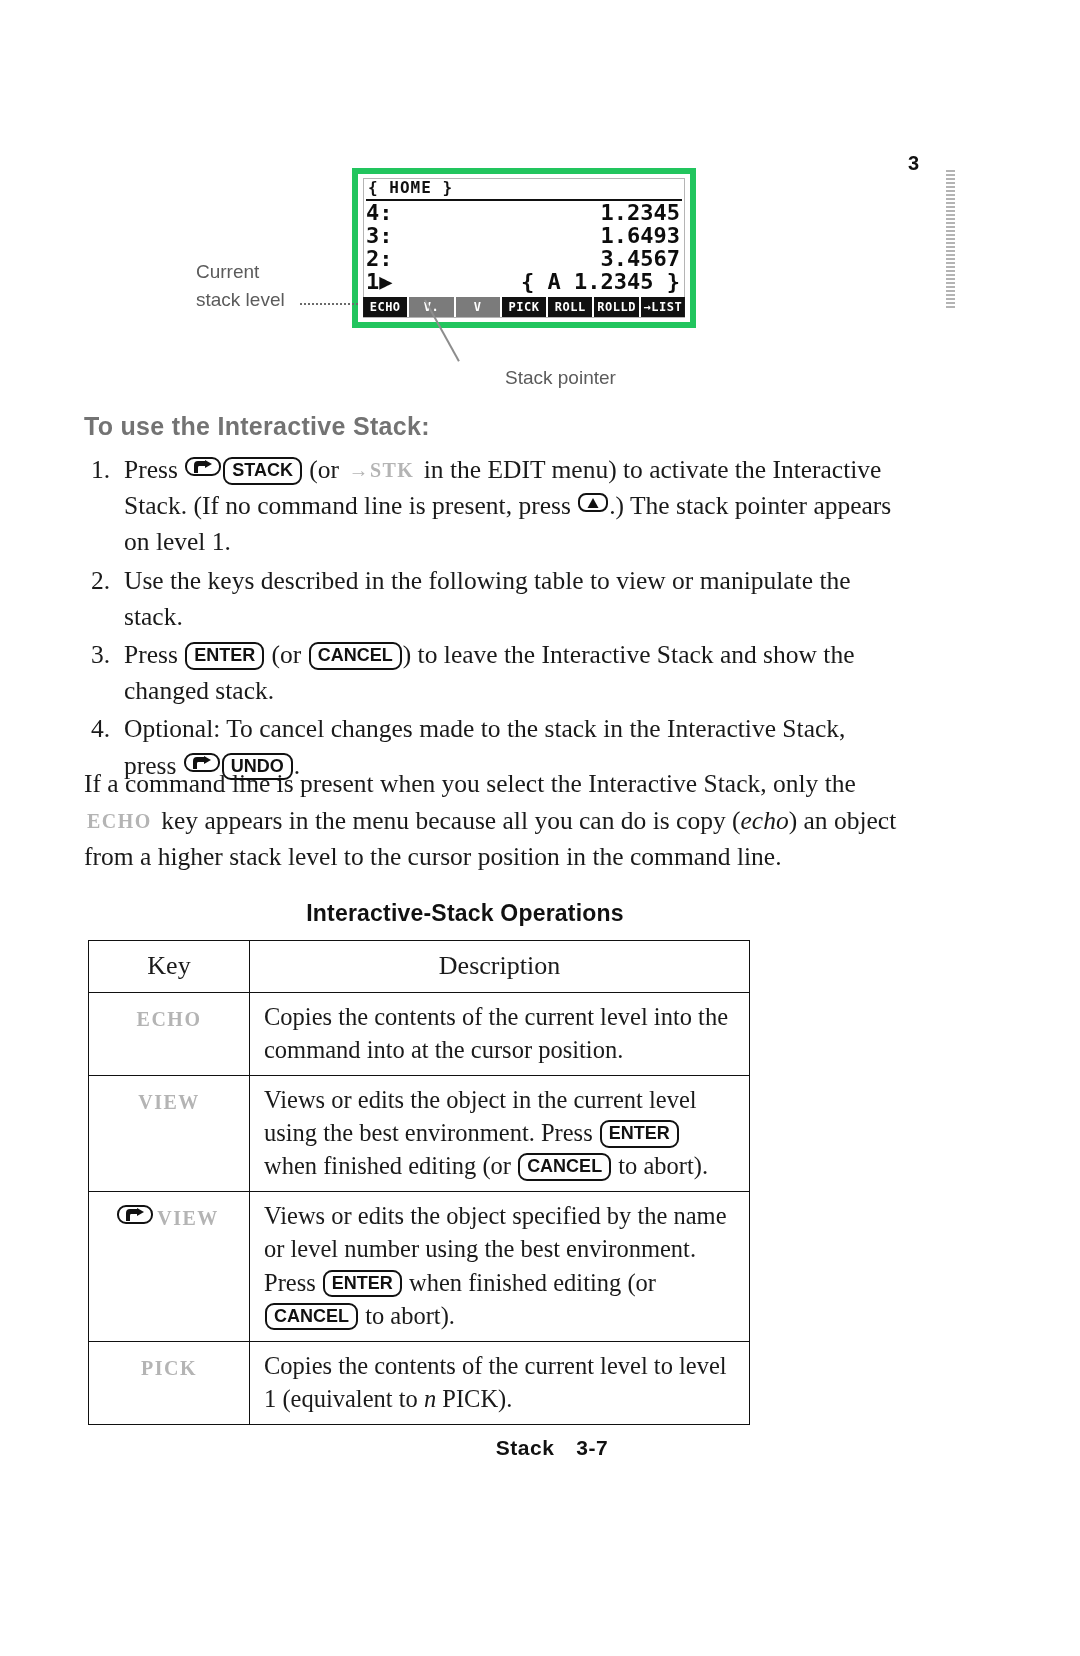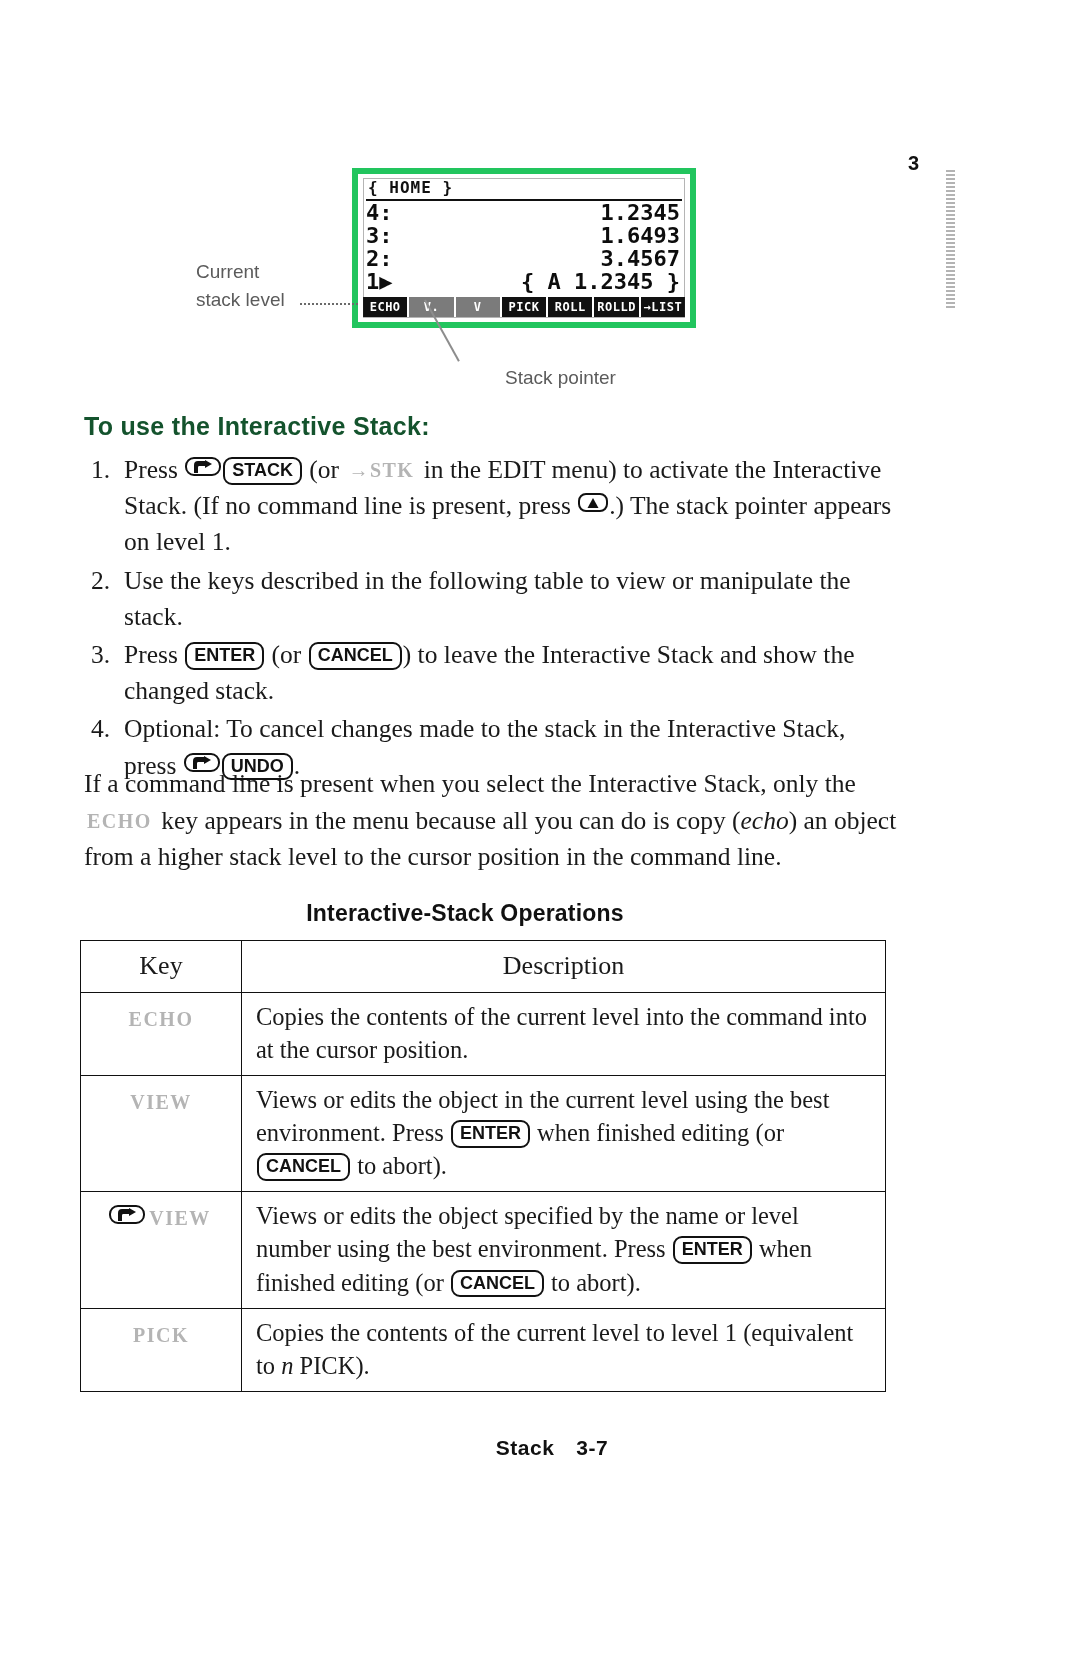--- a/index.html
+++ b/index.html
@@ -158,21 +158,21 @@
   }
 
   
   .section-heading {
     position: absolute;
     top: 412px;
     left: 84px;
     font-family: "Liberation Sans", sans-serif;
     font-weight: bold;
     font-size: 25px;
-    color: #14532d;
+    color: #737373;
     letter-spacing: .3px;
   }
 
   .steps {
     position: absolute;
     top: 452px;
     left: 84px;
     width: 814px;
     font-size: 25.5px;
     line-height: 1.42;
@@ -255,22 +255,22 @@
     text-align: center;
     font-family: "Liberation Sans", sans-serif;
     font-weight: bold;
     font-size: 23px;
     color: #111;
     letter-spacing: .2px;
   }
   .ops-table {
     position: absolute;
     top: 940px;
-    left: 80px;
-    width: 806px;
+    left: 88px;
+    width: 662px;
     border-collapse: collapse;
     font-size: 24.5px;
     line-height: 1.35;
     border-radius: 24px;
   }
   .ops-table td, .ops-table th {
     border: 1.5px solid #111;
     vertical-align: top;
   }
   .ops-table thead th {

